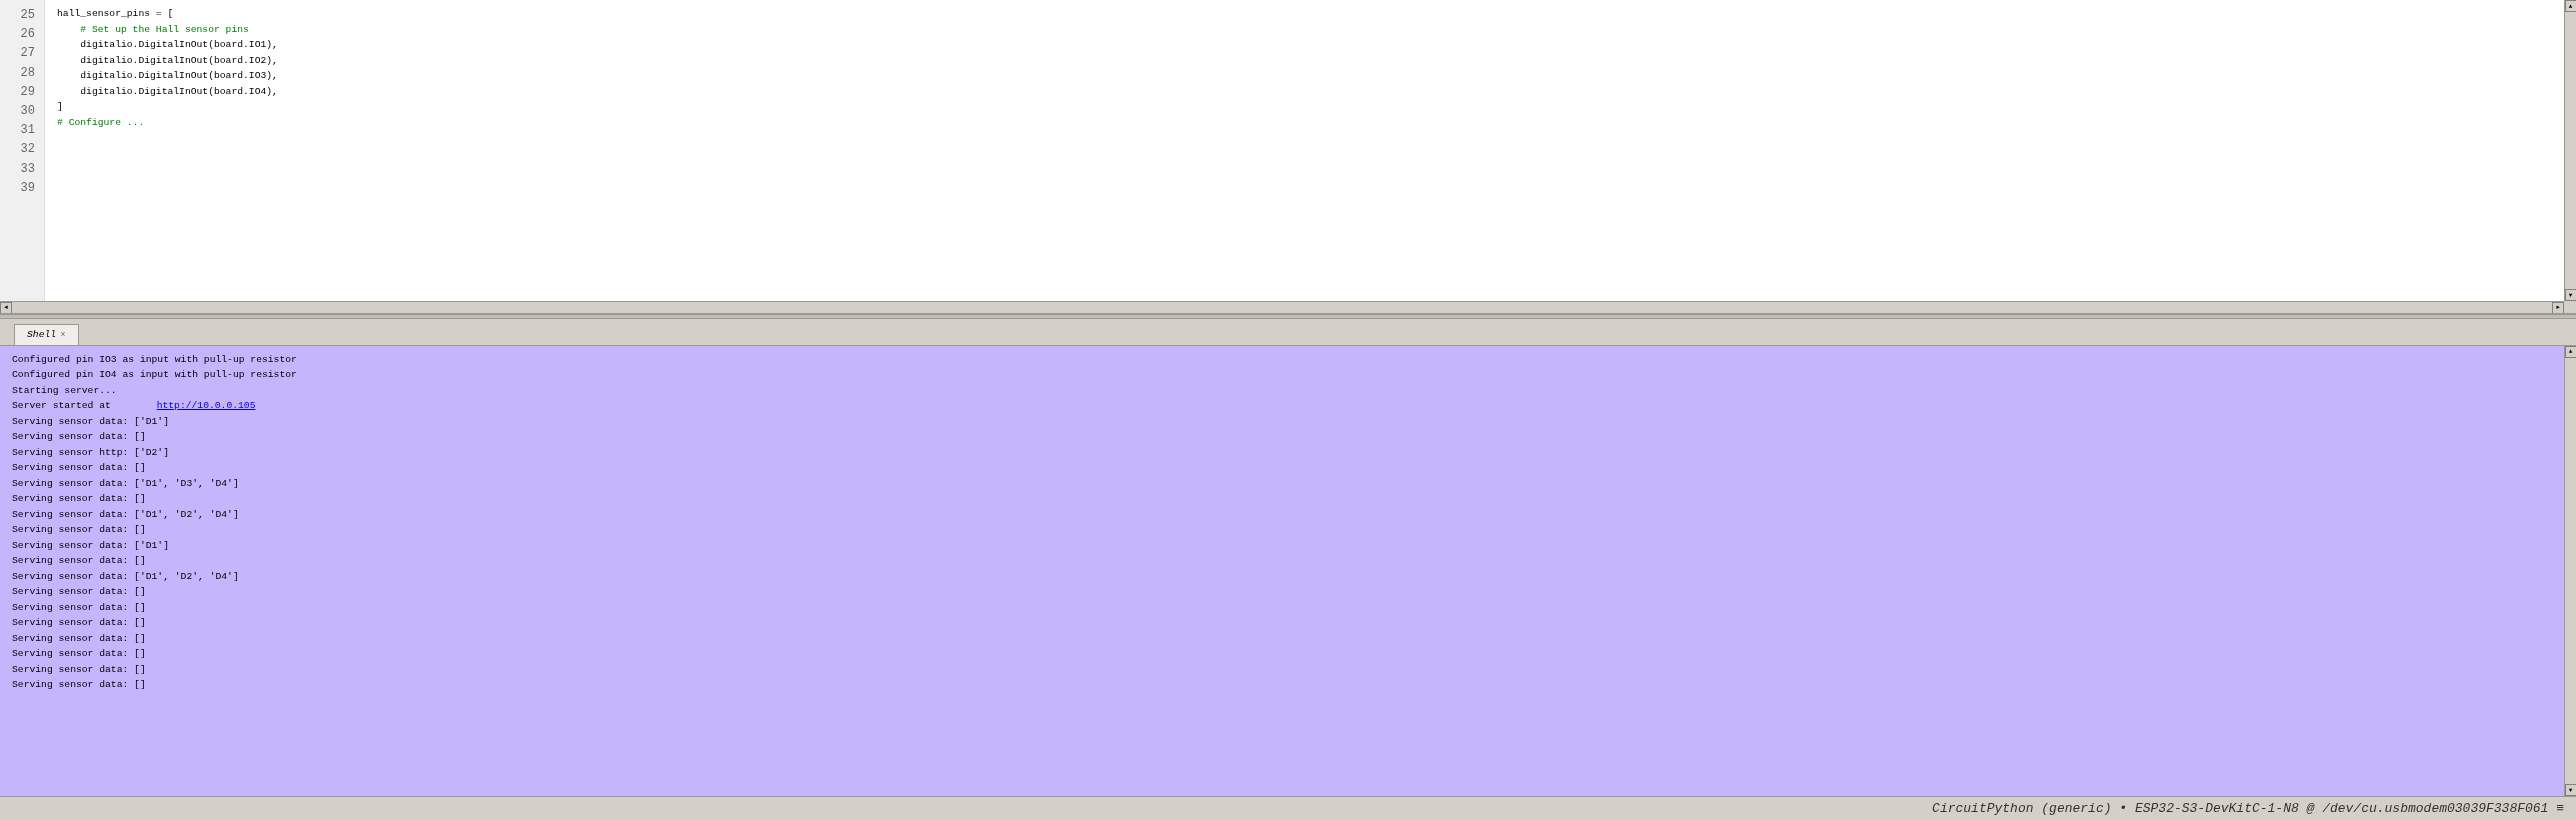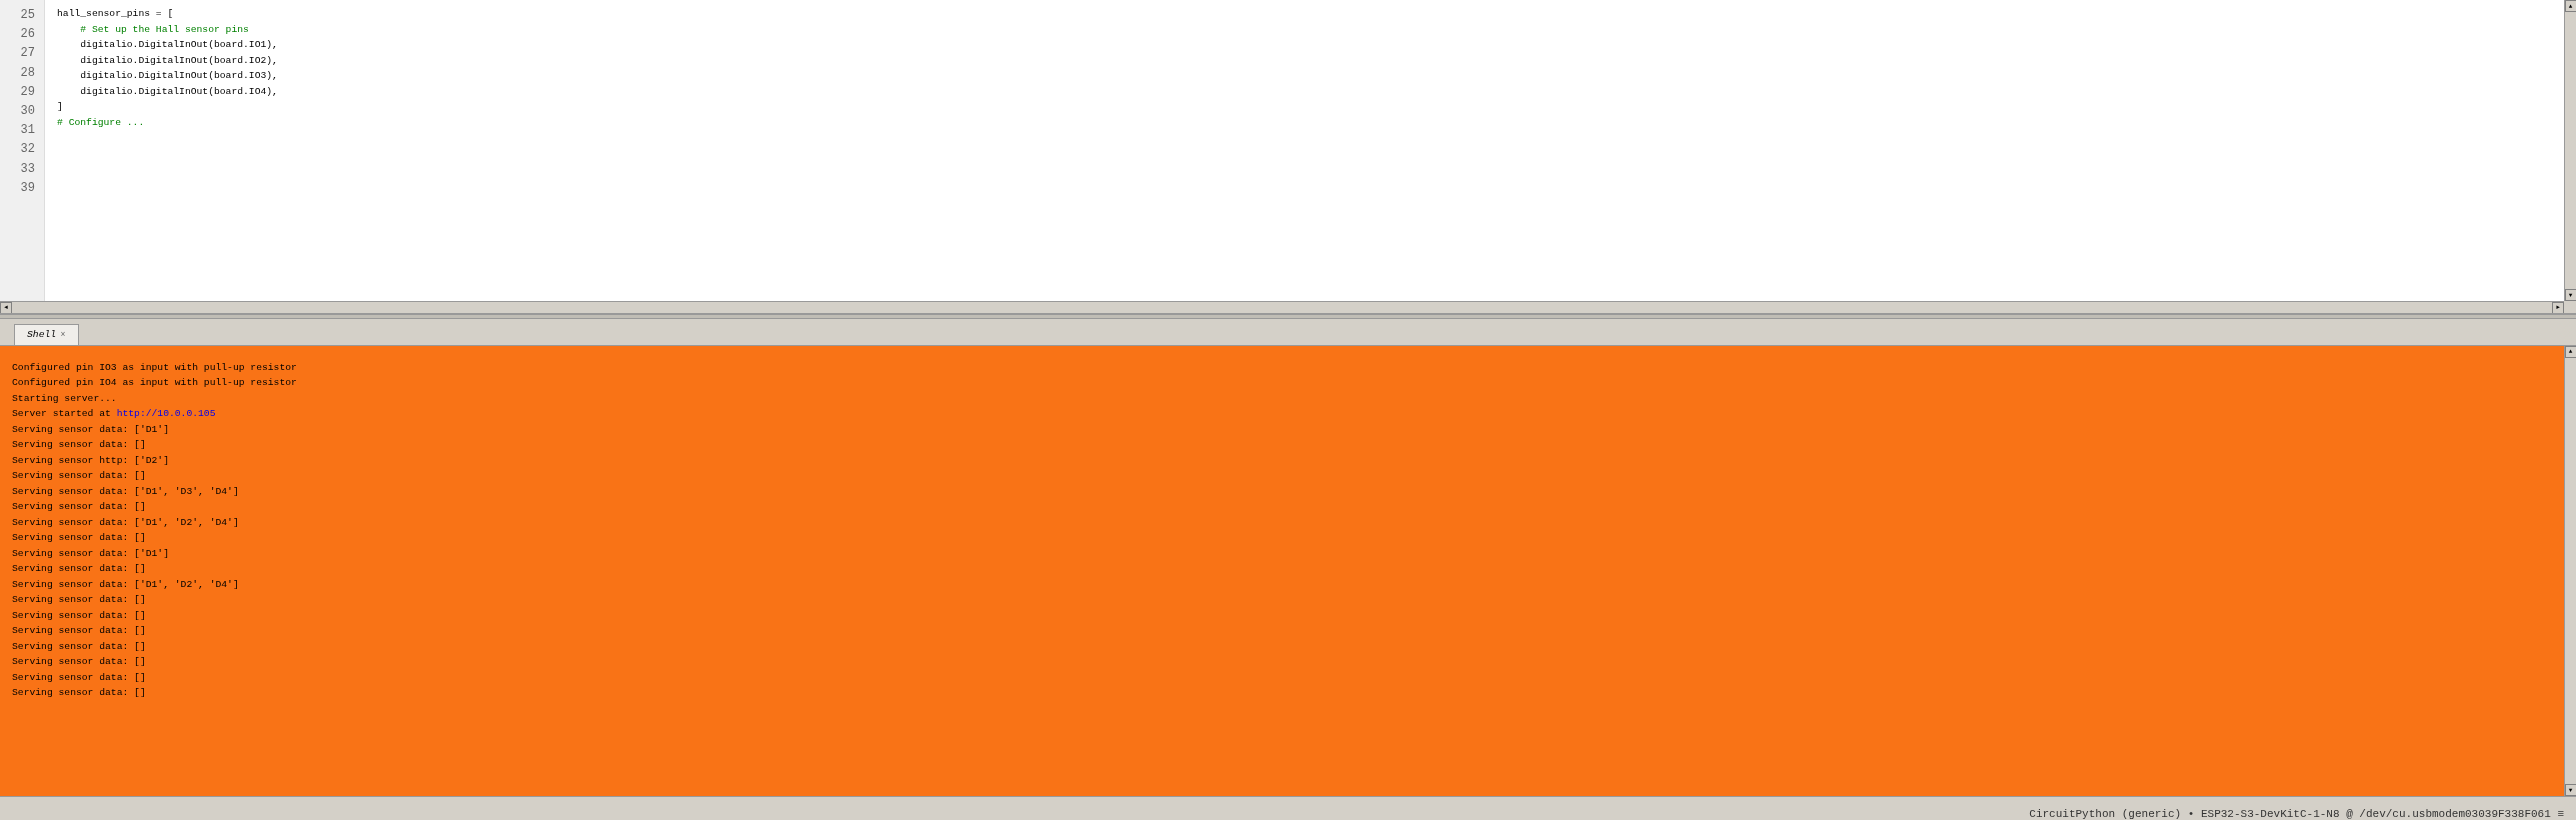--- a/index.html
+++ b/index.html
@@ -192,61 +192,64 @@
       height: 21px;
     }
 
     .shell-tab .close-x {
       font-size: 8.2px;
       color: #666;
     }
 
     .shell-output {
       flex: 1;
-      background-color: #f97316;
-      padding: 14px 12px;
+      background-color: #c4b5fd;
+      padding: 6px 12px;
       overflow: hidden;
       position: relative;
     }
 
     .shell-output .output-line {
       white-space: pre;
       line-height: 1.6;
       font-size: 9.7px;
       color: #000;
     }
 
     .shell-output .link {
       color: #0000ee;
+      text-decoration: underline;
+      margin-left: 40px;
     }
 
     .shell-scrollbar {
       position: absolute;
       right: 0;
       top: 0;
       bottom: 0;
       width: 12px;
       background-color: #d4d0c8;
       border-left: 0.7px solid #999;
       display: flex;
       flex-direction: column;
       align-items: center;
     }
 
     .status-bar {
       height: 24px;
       background-color: #d4d0c8;
       border-top: 0.7px solid #999;
       display: flex;
-      align-items: flex-end;
+      align-items: center;
       justify-content: flex-end;
       padding-right: 12px;
-      font-size: 11px;
+      font-size: 13px;
       color: #333;
       gap: 6px;
+      font-style: italic;
     }
   </style>
 </head>
 <body>
 
 <div class="code-editor-area">
   <div class="code-content">
     <div class="line-numbers">
       <div>25</div>
       <div>26</div>

